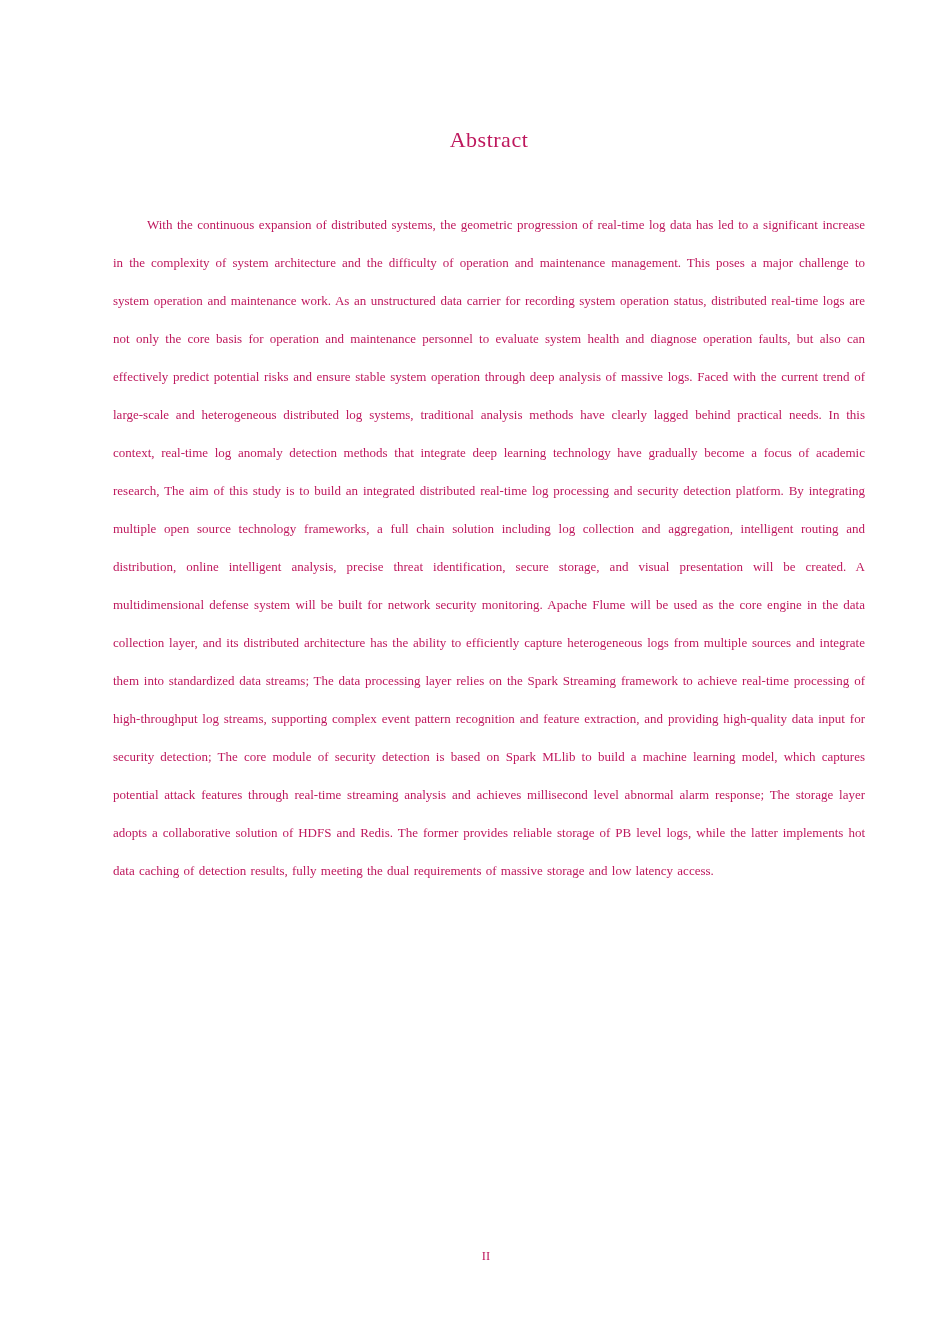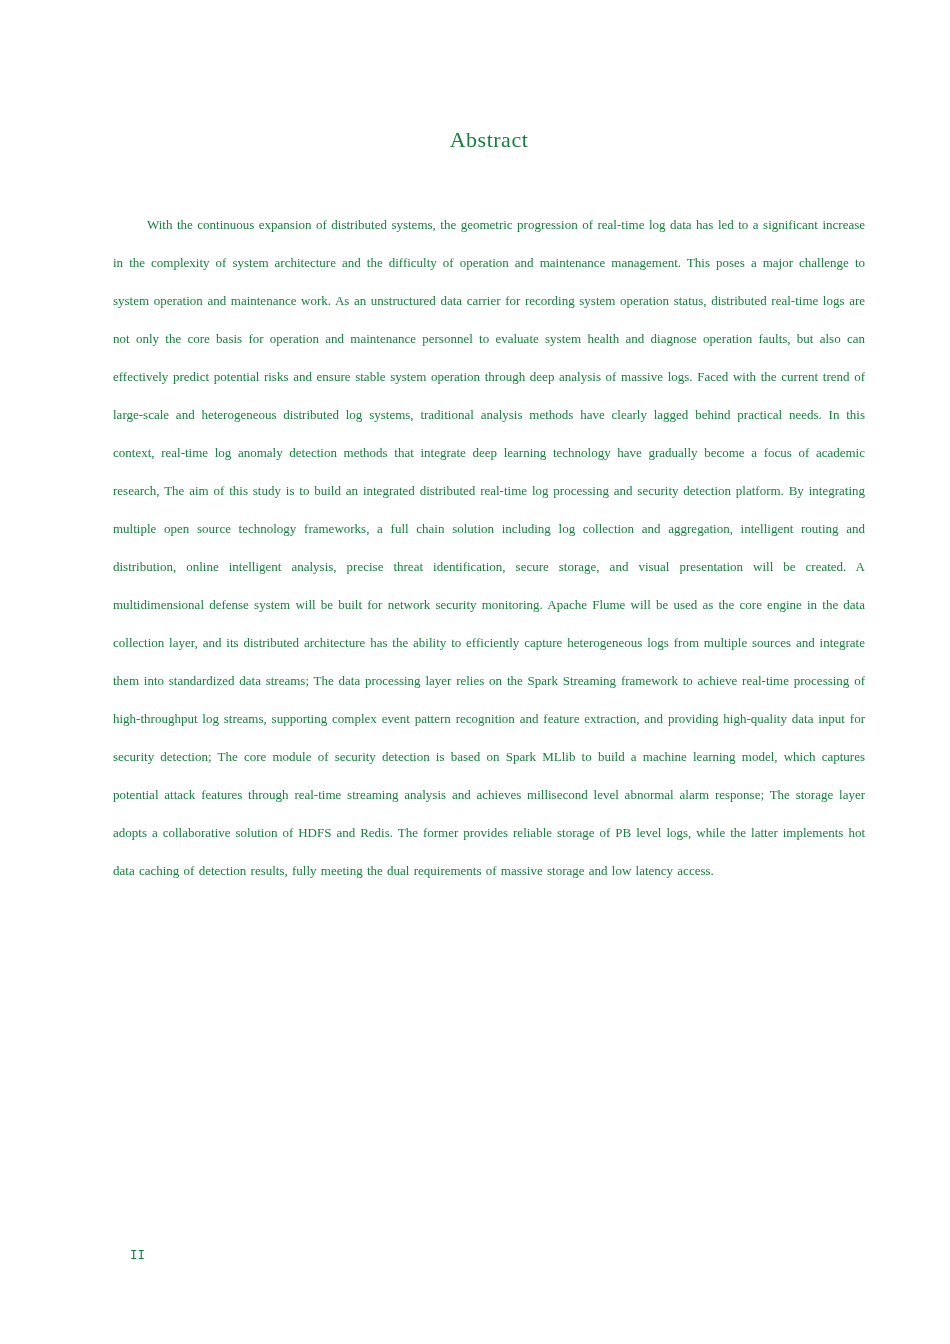--- a/index.html
+++ b/index.html
@@ -5,21 +5,21 @@
   html, body {
     margin: 0;
     padding: 0;
     background: #ffffff;
   }
   .page {
     position: relative;
     width: 950px;
     height: 1344px;
     background: #ffffff;
-    color: #15803d;
+    color: #be185d;
     font-family: "Liberation Serif", "DejaVu Serif", serif;
     overflow: hidden;
   }
   .doc-title {
     position: absolute;
     top: 127px;
     left: 113px;
     width: 752px;
     text-align: center;
     font-size: 22px;
@@ -35,25 +35,25 @@
     font-size: 13px;
     line-height: 38px;
     text-align: justify;
     text-indent: 34px;
     word-spacing: 1px;
     margin: 0;
   }
   .page-number {
     position: absolute;
     top: 1249px;
-    left: 130px;
+    left: 110px;
     width: 752px;
+    text-align: center;
     font-size: 12.5px;
     margin: 0;
-    font-family: Liberation Mono, monospace;
   }
 </style>
 </head>
 <body>
 
 <div class="page">
   <h1 class="doc-title">Abstract</h1>
 
   <p class="abstract-body">With the continuous expansion of distributed systems, the geometric progression of real-time log data has led to a significant increase in the complexity of system architecture and the difficulty of operation and maintenance management. This poses a major challenge to system operation and maintenance work. As an unstructured data carrier for recording system operation status, distributed real-time logs are not only the core basis for operation and maintenance personnel to evaluate system health and diagnose operation faults, but also can effectively predict potential risks and ensure stable system operation through deep analysis of massive logs. Faced with the current trend of large-scale and heterogeneous distributed log systems, traditional analysis methods have clearly lagged behind practical needs. In this context, real-time log anomaly detection methods that integrate deep learning technology have gradually become a focus of academic research, The aim of this study is to build an integrated distributed real-time log processing and security detection platform. By integrating multiple open source technology frameworks, a full chain solution including log collection and aggregation, intelligent routing and distribution, online intelligent analysis, precise threat identification, secure storage, and visual presentation will be created. A multidimensional defense system will be built for network security monitoring. Apache Flume will be used as the core engine in the data collection layer, and its distributed architecture has the ability to efficiently capture heterogeneous logs from multiple sources and integrate them into standardized data streams; The data processing layer relies on the Spark Streaming framework to achieve real-time processing of high-throughput log streams, supporting complex event pattern recognition and feature extraction, and providing high-quality data input for security detection; The core module of security detection is based on Spark MLlib to build a machine learning model, which captures potential attack features through real-time streaming analysis and achieves millisecond level abnormal alarm response; The storage layer adopts a collaborative solution of HDFS and Redis. The former provides reliable storage of PB level logs, while the latter implements hot data caching of detection results, fully meeting the dual requirements of massive storage and low latency access.</p>
 

